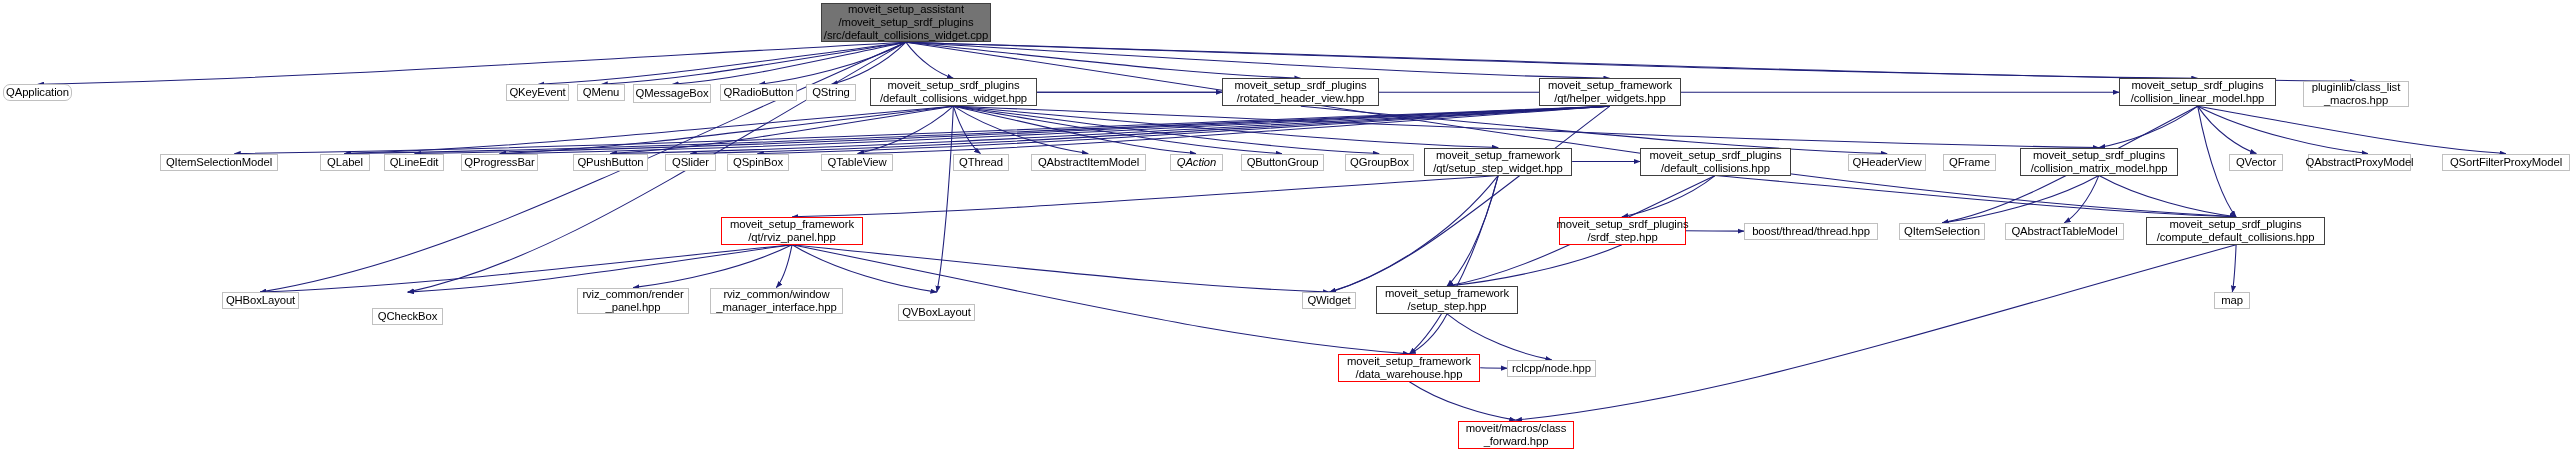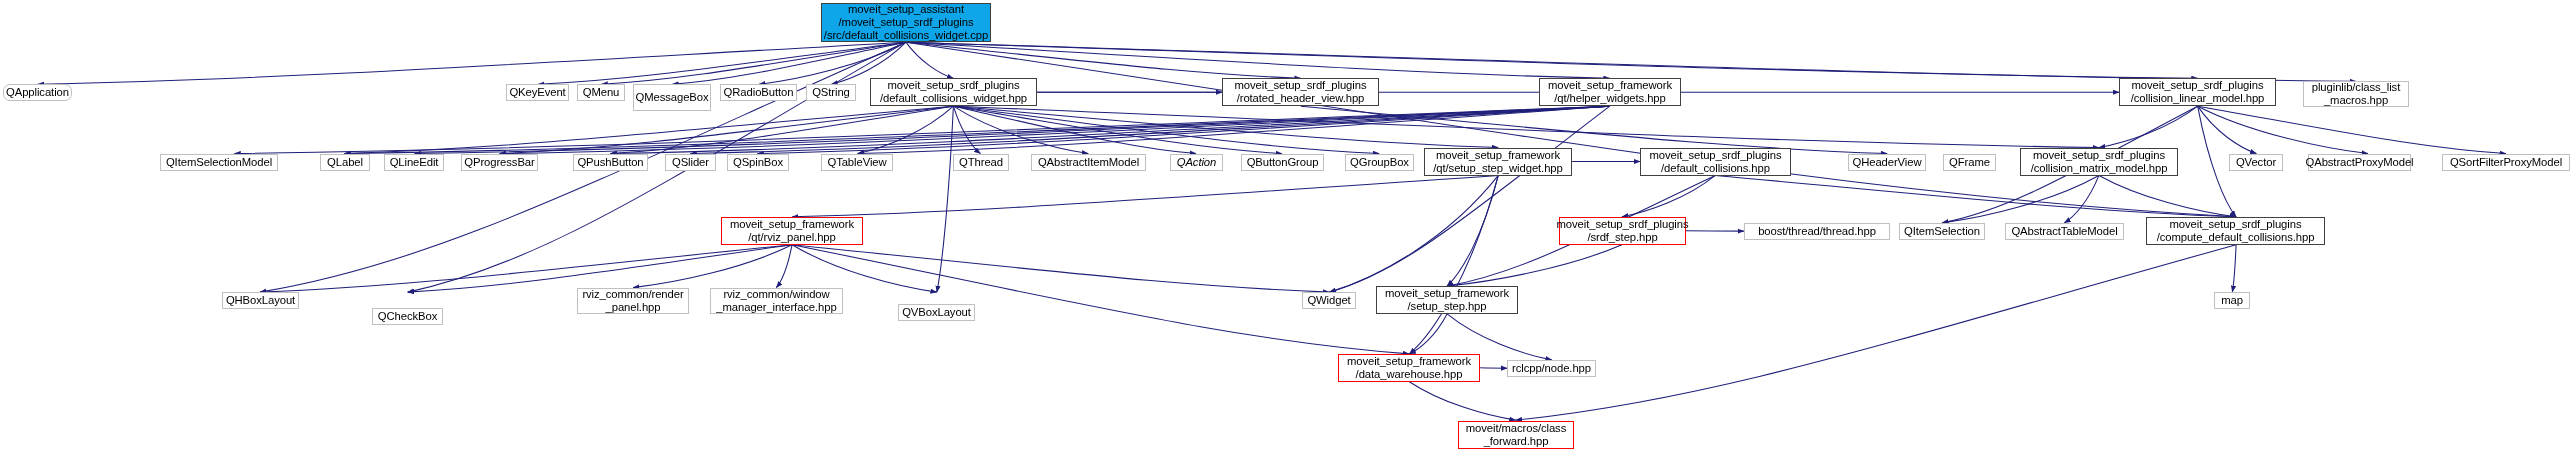--- a/index.html
+++ b/index.html
@@ -22,21 +22,21 @@
     text-align:center;
     background:#ffffff;
     border:0.8px solid #c0c0c0;
     color:#000000;
     font-size:11.3px;
     line-height:13px;
     white-space:pre;
     letter-spacing:-0.1px;
   }
   .node.kind-src{
-    background:#0ea5e9;
+    background:#737373;
     border:0.8px solid #404040;
   }
   .node.kind-hdr{
     background:#ffffff;
     border:0.8px solid #404040;
   }
   .node.kind-red{
     background:#ffffff;
     border:0.8px solid #ff0000;
   }
@@ -123,21 +123,21 @@
         <path d="M1920,417 C1961.7,450.55 2020.08,470.68 2059,478" fill="none" stroke="#1f1f7a" stroke-width="1.4" marker-end="url(#arrow)"></path>
         <path d="M1870,507 C1912.3,535.05 1971.52,551.88 2011,558" fill="none" stroke="#1f1f7a" stroke-width="1.4" marker-end="url(#arrow)"></path>
         <path d="M1964,488.5 C1974.8,488.775 1989.92,488.94 2000,489" fill="none" stroke="#1f1f7a" stroke-width="1.4" marker-end="url(#arrow)"></path>
       </g>
   </svg>
   <div id="node-layer">
       <div class="node kind-src" style="left: 821px; top: 3px; width: 170px; height: 39px;"><span class="line">moveit_setup_assistant</span><span class="line">/moveit_setup_srdf_plugins</span><span class="line">/src/default_collisions_widget.cpp</span></div>
       <div class="node kind-plain" style="left: 3px; top: 84px; width: 69px; height: 16.6px; border-radius: 7px;"><span class="line">QApplication</span></div>
       <div class="node kind-plain" style="left: 506px; top: 84px; width: 63px; height: 16.6px;"><span class="line">QKeyEvent</span></div>
       <div class="node kind-plain" style="left: 577px; top: 84px; width: 48px; height: 16.6px;"><span class="line">QMenu</span></div>
-      <div class="node kind-plain" style="left: 633px; top: 84px; width: 78px; height: 27px;"><span class="line">QMessageBox</span></div>
+      <div class="node kind-plain" style="left: 633px; top: 84px; width: 78px; height: 19px;"><span class="line">QMessageBox</span></div>
       <div class="node kind-plain" style="left: 720px; top: 84px; width: 77px; height: 16.6px;"><span class="line">QRadioButton</span></div>
       <div class="node kind-plain" style="left: 806px; top: 84px; width: 50px; height: 16.6px;"><span class="line">QString</span></div>
       <div class="node kind-hdr" style="left: 870px; top: 78px; width: 167px; height: 28px;"><span class="line">moveit_setup_srdf_plugins</span><span class="line">/default_collisions_widget.hpp</span></div>
       <div class="node kind-hdr" style="left: 1222px; top: 78px; width: 157px; height: 28px;"><span class="line">moveit_setup_srdf_plugins</span><span class="line">/rotated_header_view.hpp</span></div>
       <div class="node kind-hdr" style="left: 1539px; top: 78px; width: 142px; height: 28px;"><span class="line">moveit_setup_framework</span><span class="line">/qt/helper_widgets.hpp</span></div>
       <div class="node kind-hdr" style="left: 2119px; top: 78px; width: 157px; height: 28px;"><span class="line">moveit_setup_srdf_plugins</span><span class="line">/collision_linear_model.hpp</span></div>
       <div class="node kind-plain" style="left: 2303px; top: 81px; width: 106px; height: 26px;"><span class="line">pluginlib/class_list</span><span class="line">_macros.hpp</span></div>
       <div class="node kind-plain" style="left: 160px; top: 154px; width: 118px; height: 16.6px;"><span class="line">QItemSelectionModel</span></div>
       <div class="node kind-plain" style="left: 320px; top: 154px; width: 50px; height: 16.6px;"><span class="line">QLabel</span></div>
       <div class="node kind-plain" style="left: 384px; top: 154px; width: 60px; height: 16.6px;"><span class="line">QLineEdit</span></div>
@@ -154,21 +154,21 @@
       <div class="node kind-hdr" style="left: 1424px; top: 148px; width: 148px; height: 28px;"><span class="line">moveit_setup_framework</span><span class="line">/qt/setup_step_widget.hpp</span></div>
       <div class="node kind-hdr" style="left: 1640px; top: 148px; width: 151px; height: 28px;"><span class="line">moveit_setup_srdf_plugins</span><span class="line">/default_collisions.hpp</span></div>
       <div class="node kind-plain" style="left: 1848px; top: 154px; width: 78px; height: 16.6px;"><span class="line">QHeaderView</span></div>
       <div class="node kind-plain" style="left: 1943px; top: 154px; width: 53px; height: 16.6px;"><span class="line">QFrame</span></div>
       <div class="node kind-hdr" style="left: 2020px; top: 148px; width: 158px; height: 28px;"><span class="line">moveit_setup_srdf_plugins</span><span class="line">/collision_matrix_model.hpp</span></div>
       <div class="node kind-plain" style="left: 2229px; top: 154px; width: 54px; height: 16.6px;"><span class="line">QVector</span></div>
       <div class="node kind-plain" style="left: 2308px; top: 154px; width: 103px; height: 16.6px;"><span class="line">QAbstractProxyModel</span></div>
       <div class="node kind-plain" style="left: 2442px; top: 154px; width: 128px; height: 16.6px;"><span class="line">QSortFilterProxyModel</span></div>
       <div class="node kind-red" style="left: 721px; top: 217px; width: 142px; height: 28px;"><span class="line">moveit_setup_framework</span><span class="line">/qt/rviz_panel.hpp</span></div>
       <div class="node kind-red" style="left: 1559px; top: 217px; width: 127px; height: 28px;"><span class="line">moveit_setup_srdf_plugins</span><span class="line">/srdf_step.hpp</span></div>
-      <div class="node kind-plain" style="left: 1744px; top: 223px; width: 146px; height: 16.6px;"><span class="line">boost/thread/thread.hpp</span></div>
+      <div class="node kind-plain" style="left: 1744px; top: 223px; width: 134px; height: 16.6px;"><span class="line">boost/thread/thread.hpp</span></div>
       <div class="node kind-plain" style="left: 1899px; top: 223px; width: 86px; height: 16.6px;"><span class="line">QItemSelection</span></div>
       <div class="node kind-plain" style="left: 2005px; top: 223px; width: 119px; height: 16.6px;"><span class="line">QAbstractTableModel</span></div>
       <div class="node kind-hdr" style="left: 2146px; top: 217px; width: 179px; height: 28px;"><span class="line">moveit_setup_srdf_plugins</span><span class="line">/compute_default_collisions.hpp</span></div>
       <div class="node kind-plain" style="left: 222px; top: 292px; width: 77px; height: 16.6px;"><span class="line">QHBoxLayout</span></div>
       <div class="node kind-plain" style="left: 372px; top: 292px; width: 71px; height: 16.6px; margin-top: 16px;"><span class="line">QCheckBox</span></div>
       <div class="node kind-plain" style="left: 577px; top: 288px; width: 112px; height: 26px;"><span class="line">rviz_common/render</span><span class="line">_panel.hpp</span></div>
       <div class="node kind-plain" style="left: 710px; top: 288px; width: 133px; height: 26px;"><span class="line">rviz_common/window</span><span class="line">_manager_interface.hpp</span></div>
       <div class="node kind-plain" style="left: 898px; top: 292px; width: 77px; height: 16.6px; margin-top: 12px;"><span class="line">QVBoxLayout</span></div>
       <div class="node kind-plain" style="left: 1302px; top: 292px; width: 54px; height: 16.6px;"><span class="line">QWidget</span></div>
       <div class="node kind-hdr" style="left: 1376px; top: 286px; width: 142px; height: 28px;"><span class="line">moveit_setup_framework</span><span class="line">/setup_step.hpp</span></div>

